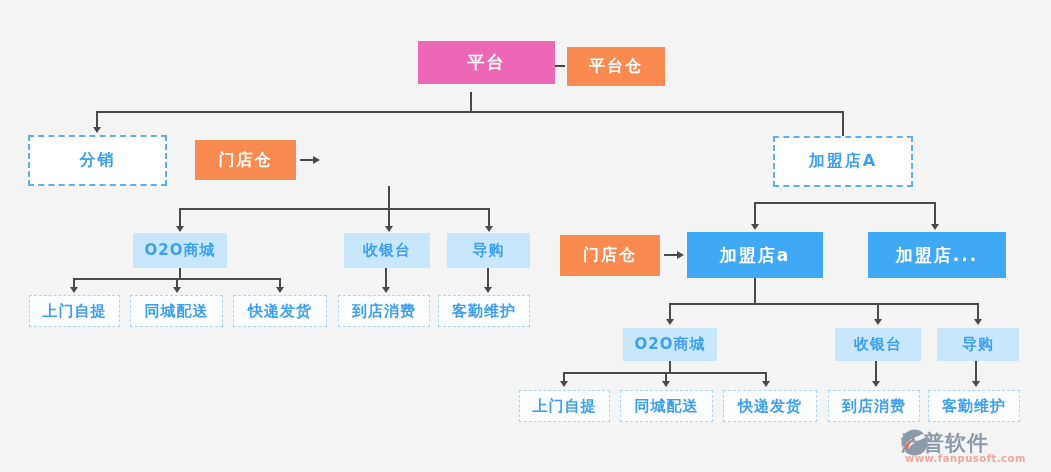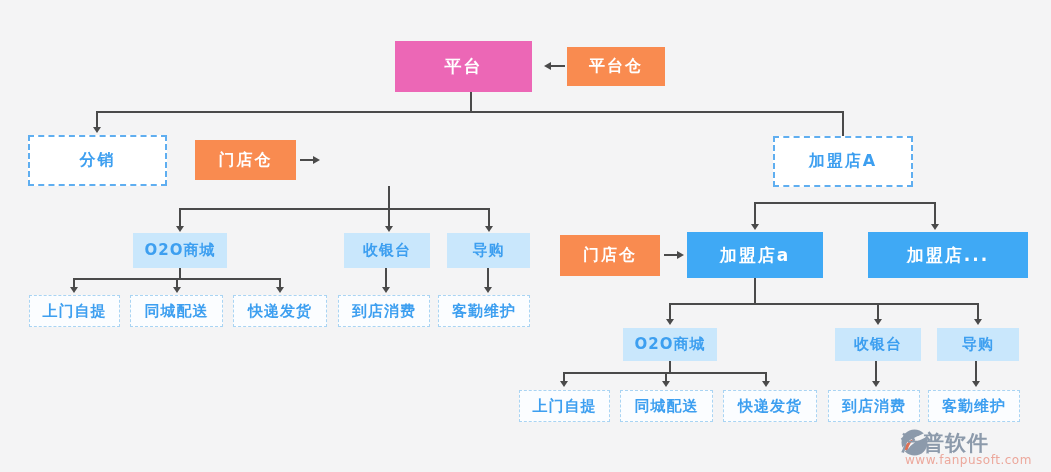--- a/index.html
+++ b/index.html
@@ -16,21 +16,21 @@
   .hline,.vline{position:absolute;background:#4A4A4A}
   .hline{height:2px}
   .vline{width:2px}
   .arrd{position:absolute;width:0;height:0;border-left:4px solid transparent;
         border-right:4px solid transparent;border-top:6px solid #4A4A4A}
   .arrr{position:absolute;width:0;height:0;border-top:4px solid transparent;
         border-bottom:4px solid transparent;border-left:7px solid #4A4A4A}
   .arrl{position:absolute;width:0;height:0;border-top:4px solid transparent;
         border-bottom:4px solid transparent;border-right:7px solid #4A4A4A}
   .brand{position:absolute;font-weight:bold;color:#8C9AAB;font-size:21px;letter-spacing:1px}
-  .wurl{position:absolute;font-weight:normal;color:#ECA89C;font-size:12px;letter-spacing:.5px}
+  .wurl{position:absolute;font-weight:bold;color:#ECA89C;font-size:10px;letter-spacing:.5px}
   .logo{position:absolute}
 </style>
 </head>
 <body>
 
 <div class="canvas">
 
   <div class="vline" style="left:470px;top:92px;height:20px"></div>
   <div class="hline" style="left:96px;top:111px;width:748px"></div>
   <div class="vline" style="left:96px;top:111px;height:18px"></div>
@@ -90,40 +90,40 @@
   <div class="vline" style="left:665px;top:372px;height:9px"></div>
   <div class="arrd" style="left:662px;top:381px"></div>
   <div class="vline" style="left:765px;top:372px;height:9px"></div>
   <div class="arrd" style="left:762px;top:381px"></div>
 
   <div class="vline" style="left:875px;top:361px;height:21px"></div>
   <div class="arrd" style="left:872px;top:381px"></div>
   <div class="vline" style="left:975px;top:361px;height:21px"></div>
   <div class="arrd" style="left:972px;top:381px"></div>
 
-  <div class="node pink" style="left:395px;top:41px;width:137px;height:51px">平台</div>
+  <div class="node pink" style="left:418px;top:41px;width:137px;height:43px">平台</div>
   <div class="node dashed" style="left:28px;top:135px;width:139px;height:51px">分销</div>
 
   <div class="node orange" style="left:567px;top:47px;width:98px;height:39px">平台仓</div>
   <div class="node orange" style="left:195px;top:140px;width:101px;height:40px">门店仓</div>
   <div class="node dashed" style="left:773px;top:136px;width:140px;height:51px">加盟店A</div>
 
   <div class="node lightfill" style="left:133px;top:233px;width:94px;height:35px">O2O商城</div>
   <div class="node lightfill" style="left:344px;top:233px;width:86px;height:35px">收银台</div>
   <div class="node lightfill" style="left:447px;top:233px;width:83px;height:35px">导购</div>
 
   <div class="node leaf" style="left:29px;top:295px;width:91px;height:32px">上门自提</div>
   <div class="node leaf" style="left:130px;top:295px;width:93px;height:32px">同城配送</div>
   <div class="node leaf" style="left:233px;top:295px;width:94px;height:32px">快递发货</div>
   <div class="node leaf" style="left:338px;top:295px;width:92px;height:32px">到店消费</div>
   <div class="node leaf" style="left:438px;top:295px;width:92px;height:32px">客勤维护</div>
 
   <div class="node orange" style="left:560px;top:235px;width:100px;height:41px">门店仓</div>
   <div class="node blue" style="left:687px;top:232px;width:136px;height:46px">加盟店a</div>
-  <div class="node blue" style="left:868px;top:232px;width:160px;height:46px">加盟店...</div>
+  <div class="node blue" style="left:868px;top:232px;width:138px;height:46px">加盟店...</div>
 
   <div class="node lightfill" style="left:623px;top:328px;width:94px;height:33px">O2O商城</div>
   <div class="node lightfill" style="left:835px;top:328px;width:86px;height:33px">收银台</div>
   <div class="node lightfill" style="left:937px;top:328px;width:82px;height:33px">导购</div>
 
   <div class="node leaf" style="left:519px;top:390px;width:91px;height:32px">上门自提</div>
   <div class="node leaf" style="left:620px;top:390px;width:93px;height:32px">同城配送</div>
   <div class="node leaf" style="left:723px;top:390px;width:94px;height:32px">快递发货</div>
   <div class="node leaf" style="left:828px;top:390px;width:92px;height:32px">到店消费</div>
   <div class="node leaf" style="left:928px;top:390px;width:92px;height:32px">客勤维护</div>

